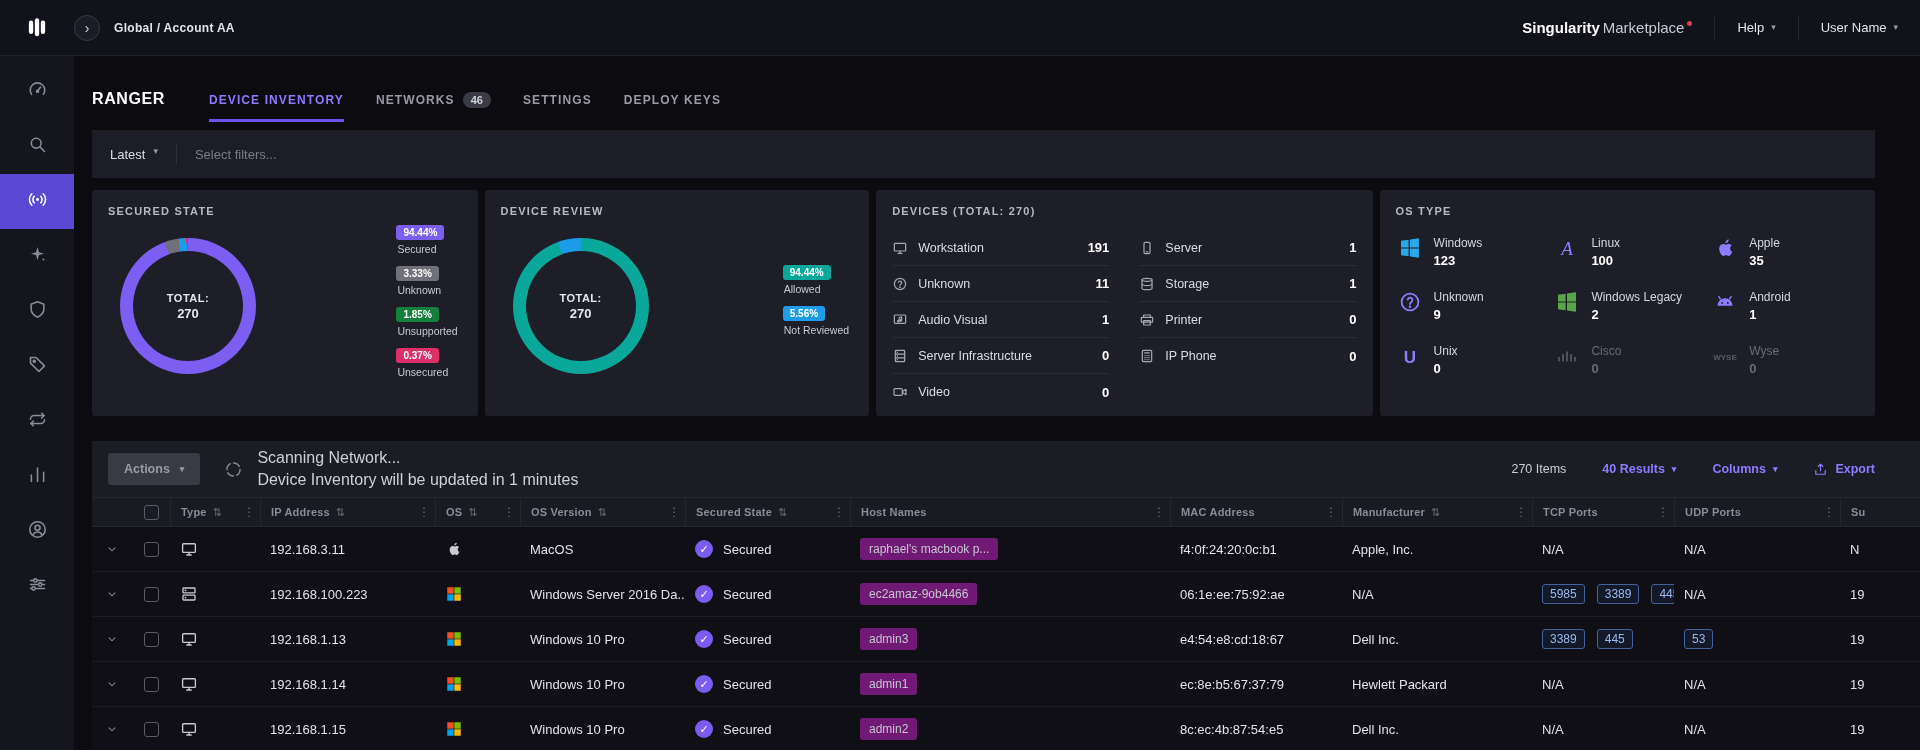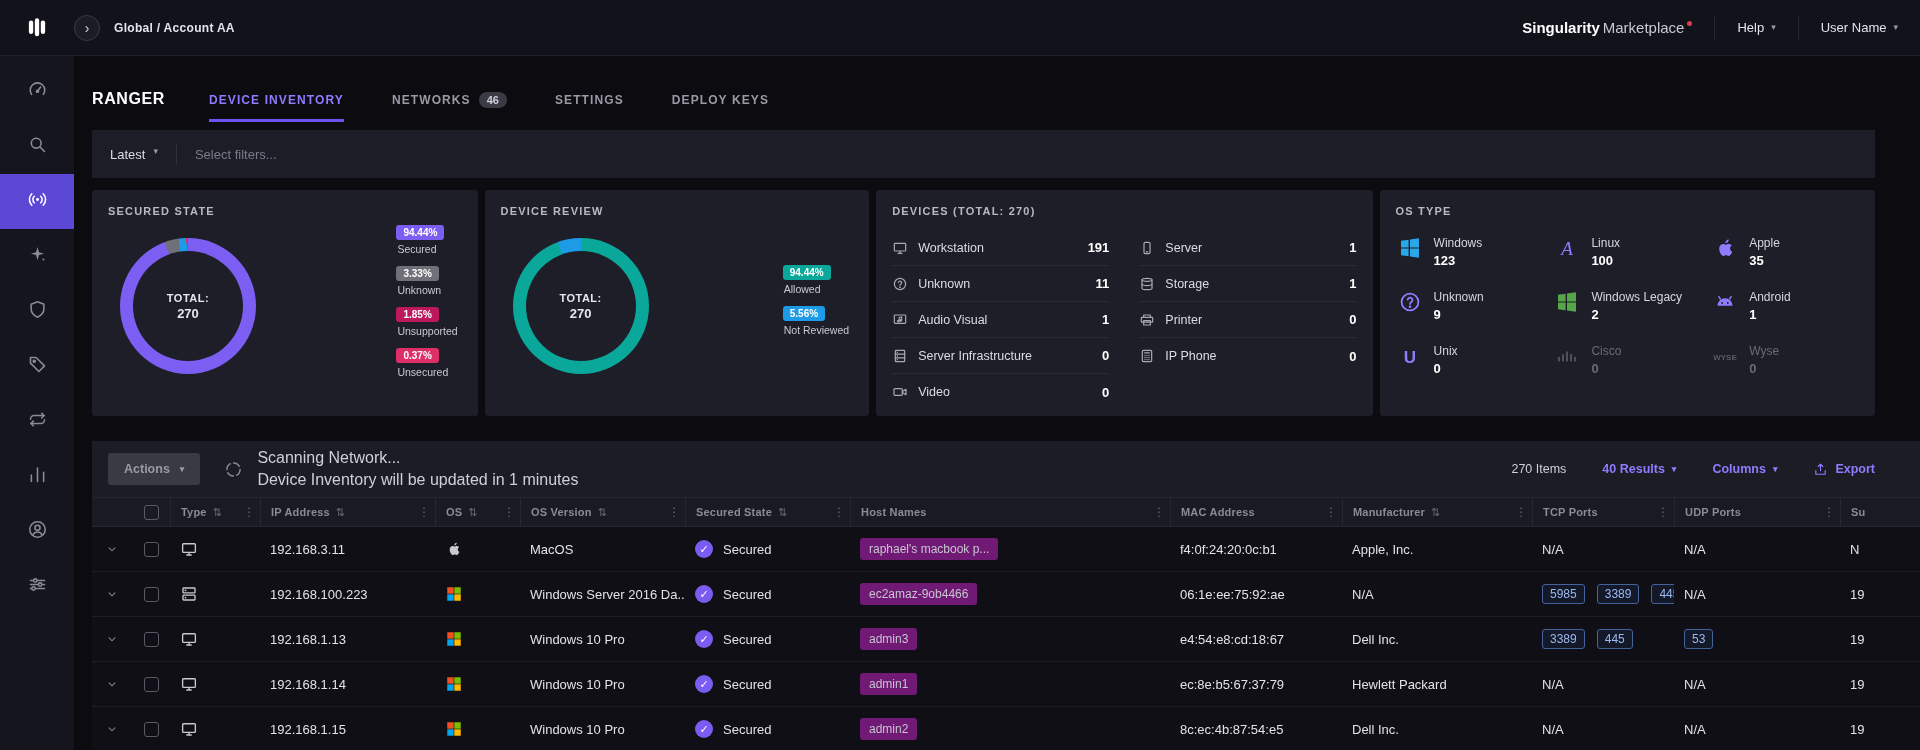--- a/index.html
+++ b/index.html
@@ -28,21 +28,21 @@
   .sidebar { position:absolute; top:56px; left:0; bottom:0; width:74px; background:#15151d; padding-top:8px; z-index:9; }
   .side-item { width:74px; height:55px; display:flex; align-items:center; justify-content:center; color:#8b8b98; cursor:pointer; }
   .side-item svg { width:21px; height:21px; }
   .side-item.active { background:#5b49d6; color:#fff; }
 
   
   .main { position:absolute; top:56px; left:74px; right:0; bottom:0; overflow:hidden; }
 
   .page-head { margin:20px 45px 0 18px; height:46px; display:flex; align-items:center; gap:44px; }
   .page-title { font-size:16px; font-weight:bold; letter-spacing:.6px; color:#fff; }
-  .tabs { display:flex; gap:48px; height:100%; align-items:center; }
+  .tabs { display:flex; gap:32px; height:100%; align-items:center; }
   .tab { display:flex; align-items:center; gap:8px; font-size:12px; letter-spacing:1.1px; color:#9a9aa6;
     text-transform:uppercase; cursor:pointer; height:100%; padding-top:4px; border-bottom:3px solid transparent; font-weight:bold; }
   .tab.active { color:#8f7bff; border-bottom-color:#6d52f0; }
   .badge { background:#3b3b46; color:#cfcfda; border-radius:9px; padding:2px 8px; font-size:11px; letter-spacing:0; }
 
   .filterbar { margin:8px 45px 0 18px; height:48px; background:#1d1d27; display:flex; align-items:center; padding:0 18px; gap:18px; }
   .fb-latest { display:flex; align-items:flex-start; gap:8px; font-size:13px; color:#dcdce6; cursor:pointer; }
   .fb-div { width:1px; height:20px; background:#30303c; }
   .fb-input { flex:1; background:transparent; border:none; outline:none; color:#dcdce6; font-size:13px; font-family:inherit; }
   .fb-input::placeholder { color:#7c7c89; }
@@ -258,21 +258,21 @@
       <div class="card-title">SECURED STATE</div>
       <div class="donut" id="donut0" style="background: conic-gradient(rgb(124, 95, 242) 0%, rgb(124, 95, 242) 94.44%, rgb(112, 112, 121) 94.44%, rgb(112, 112, 121) 97.77%, rgb(30, 155, 230) 97.77%, rgb(30, 155, 230) 99.62%, rgb(222, 46, 104) 99.62%, rgb(222, 46, 104) 99.99%);">
         <div class="donut-center">
           <span class="cl">TOTAL:</span>
           <span class="cv">270</span>
         </div>
       </div>
       <div class="legend" id="legend0">
             <div class="lg-item"><span class="lg-chip" style="background:#7c5ff2">94.44%</span><span class="lg-label">Secured</span></div>
             <div class="lg-item"><span class="lg-chip" style="background:#707079">3.33%</span><span class="lg-label">Unknown</span></div>
-            <div class="lg-item"><span class="lg-chip" style="background:#be185d">1.85%</span><span class="lg-label">Unsupported</span></div>
+            <div class="lg-item"><span class="lg-chip" style="background:#15803d">1.85%</span><span class="lg-label">Unsupported</span></div>
             <div class="lg-item"><span class="lg-chip" style="background:#de2e68">0.37%</span><span class="lg-label">Unsecured</span></div>
           </div>
     </div>
 
     <div class="card c2">
       <div class="card-title">DEVICE REVIEW</div>
       <div class="donut" id="donut1" style="background: conic-gradient(rgb(10, 168, 155) 0%, rgb(10, 168, 155) 94.44%, rgb(30, 155, 230) 94.44%, rgb(30, 155, 230) 100%);">
         <div class="donut-center">
           <span class="cl">TOTAL:</span>
           <span class="cv">270</span>

